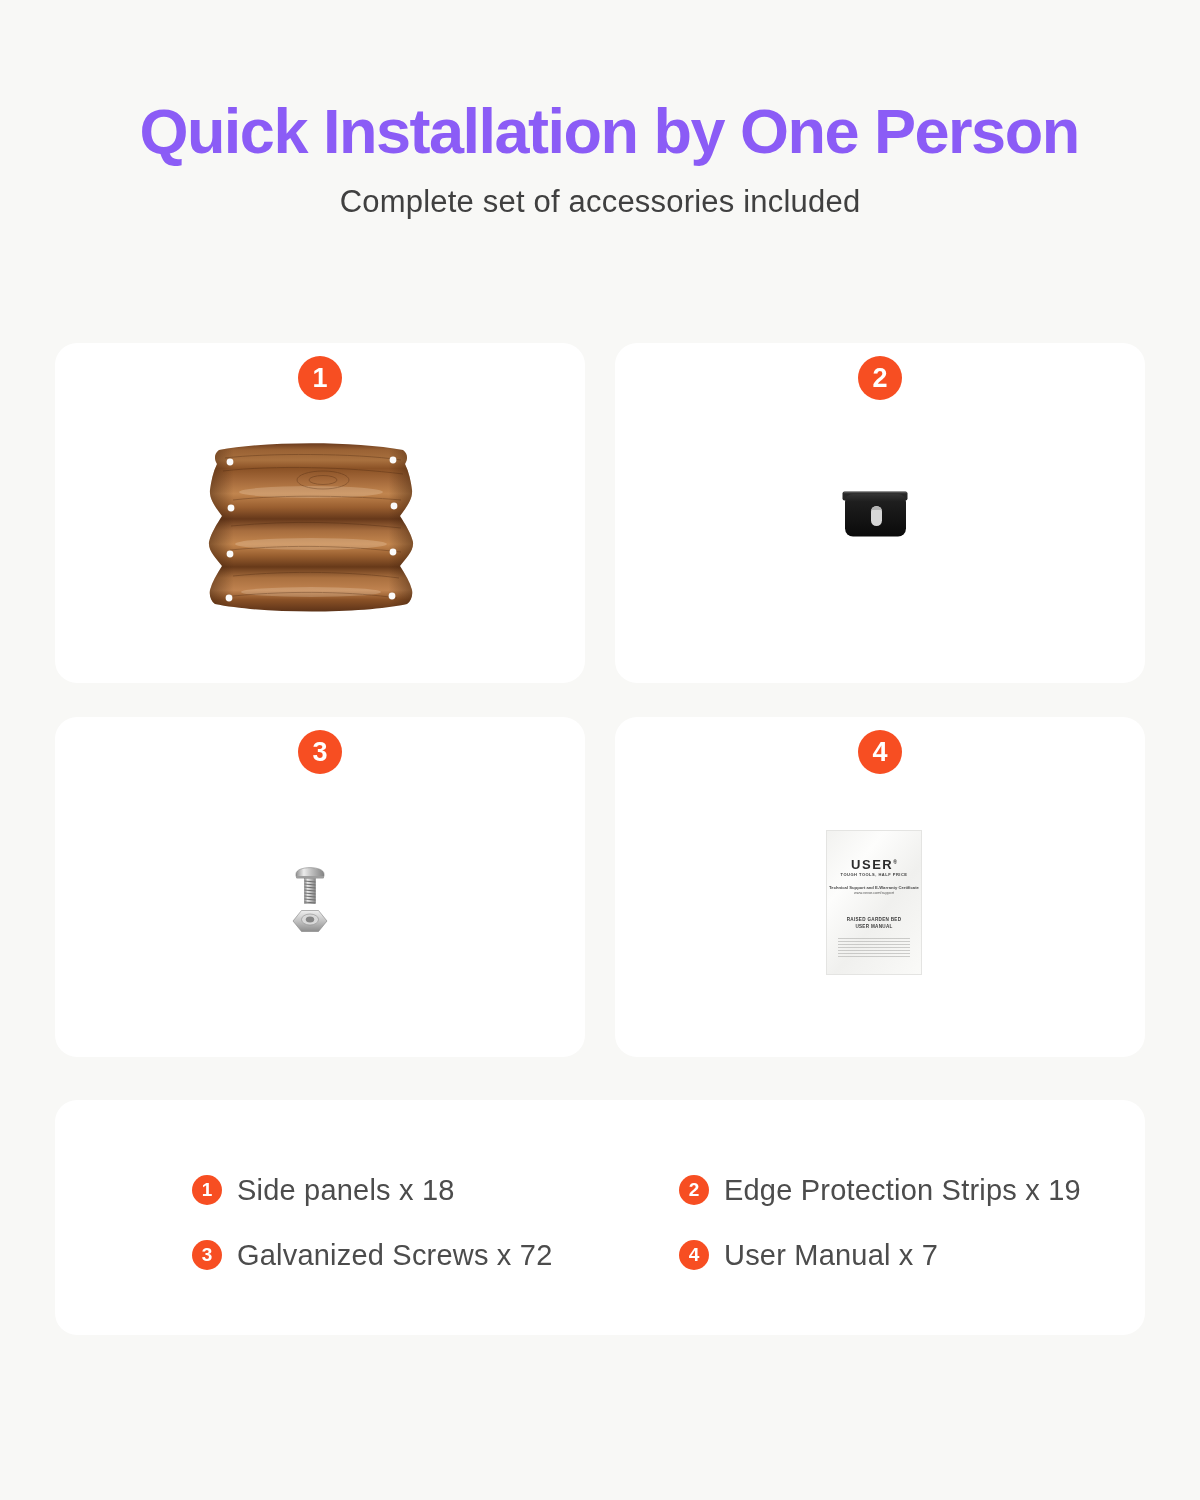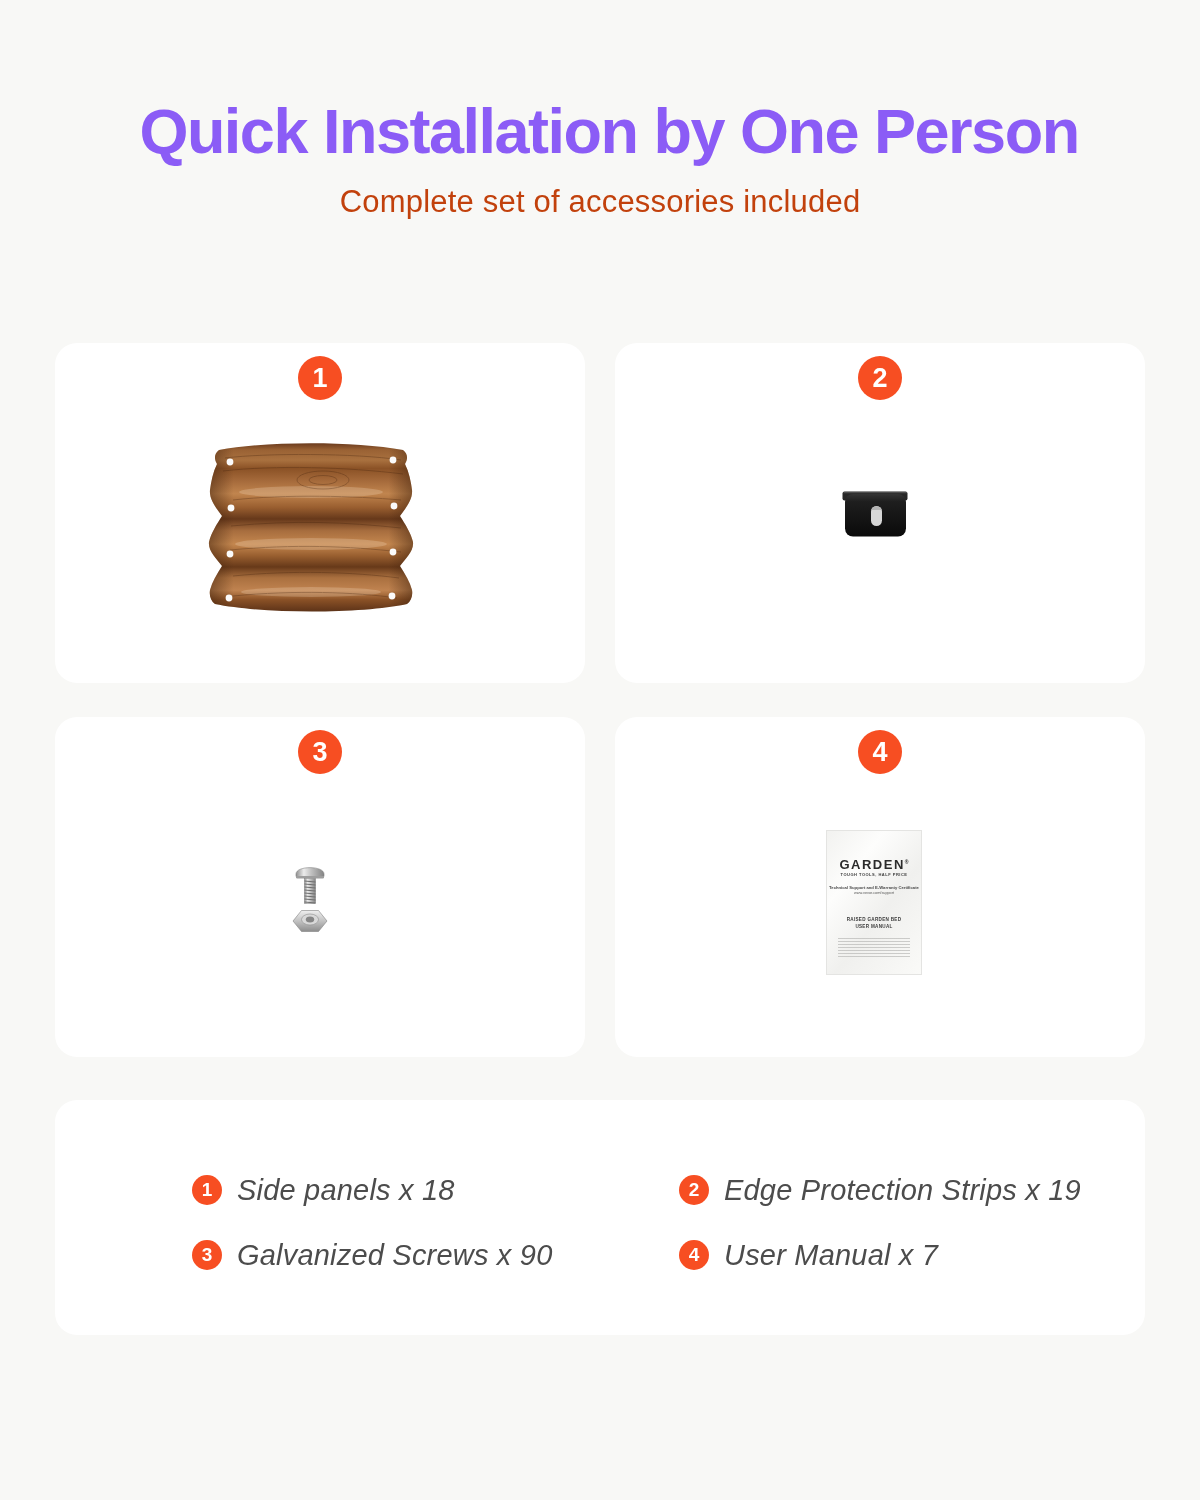--- a/index.html
+++ b/index.html
@@ -13,21 +13,21 @@
   .title{
     position:absolute;top:86px;left:0;width:100%;
     margin:9px;text-align:center;
     font-size:63px;font-weight:700;letter-spacing:-1.5px;
     color:#8b5cf6;
   }
   .subtitle{
     position:absolute;top:184px;left:0;width:100%;
     margin:0;text-align:center;
     font-size:31px;font-weight:400;letter-spacing:0.2px;
-    color:#c2410c;
+    color:#404040;
   }
   .card{
     position:absolute;
     background:#ffffff;
     border-radius:22px;
   }
   .card-1{left:55px;top:343px;width:530px;height:340px;}
   .card-2{left:615px;top:343px;width:530px;height:340px;}
   .card-3{left:55px;top:717px;width:530px;height:340px;}
   .card-4{left:615px;top:717px;width:530px;height:340px;}
@@ -74,21 +74,21 @@
   .legend-item{
     position:absolute;
     display:flex;align-items:center;gap:15px;
     height:30px;
   }
   .legend-item-1{left:137px;top:75px;}
   .legend-item-2{left:624px;top:75px;}
   .legend-item-3{left:137px;top:140px;}
   .legend-item-4{left:624px;top:140px;}
   .legend-label{
-    font-size:29px;color:#4c4c4c;letter-spacing:0.2px;white-space:nowrap;font-style:italic;
+    font-size:29px;color:#4c4c4c;letter-spacing:0.2px;white-space:nowrap;
   }
 </style>
 </head>
 <body>
 
 <div class="page">
 
   <h1 class="title">Quick Installation by One Person</h1>
   <p class="subtitle">Complete set of accessories included</p>
 
@@ -204,21 +204,21 @@
 
       <polygon points="4,58 12.5,47.5 29.5,47.5 38,58 29.5,68.5 12.5,68.5" fill="url(#metalNut)" stroke="#828282" stroke-width="0.6"></polygon>
       <ellipse cx="21" cy="56.5" rx="8.5" ry="5.5" fill="#d9d9d9" stroke="#8d8d8d" stroke-width="0.6"></ellipse>
       <ellipse cx="21" cy="56.5" rx="4.2" ry="2.9" fill="#868686"></ellipse>
     </svg>
   </section>
 
   <section class="card card-4">
     <div class="badge badge-lg">4</div>
     <div class="manual">
-      <div class="manual-brand"><span>GARDEN</span><sup>®</sup></div>
+      <div class="manual-brand"><span>USER</span><sup>®</sup></div>
       <div class="manual-tagline">TOUGH TOOLS, HALF PRICE</div>
       <div class="manual-support1">Technical Support and E-Warranty Certificate</div>
       <div class="manual-support2">www.vevor.com/support</div>
       <div class="manual-doc">
         <div>RAISED GARDEN BED</div>
         <div>USER MANUAL</div>
       </div>
       <div class="manual-fineprint"></div>
     </div>
   </section>
@@ -227,21 +227,21 @@
     <div class="legend-item legend-item-1">
       <span class="badge badge-sm">1</span>
       <span class="legend-label">Side panels x 18</span>
     </div>
     <div class="legend-item legend-item-2">
       <span class="badge badge-sm">2</span>
       <span class="legend-label">Edge Protection Strips x 19</span>
     </div>
     <div class="legend-item legend-item-3">
       <span class="badge badge-sm">3</span>
-      <span class="legend-label">Galvanized Screws x 90</span>
+      <span class="legend-label">Galvanized Screws x 72</span>
     </div>
     <div class="legend-item legend-item-4">
       <span class="badge badge-sm">4</span>
       <span class="legend-label">User Manual x 7</span>
     </div>
   </section>
 
 </div>
 
 </body></html>

